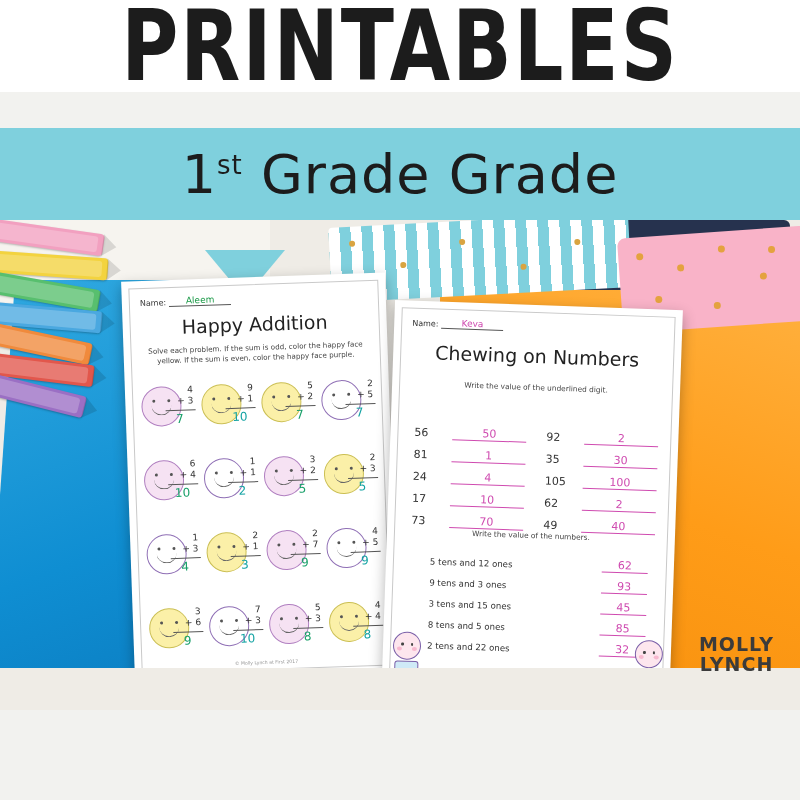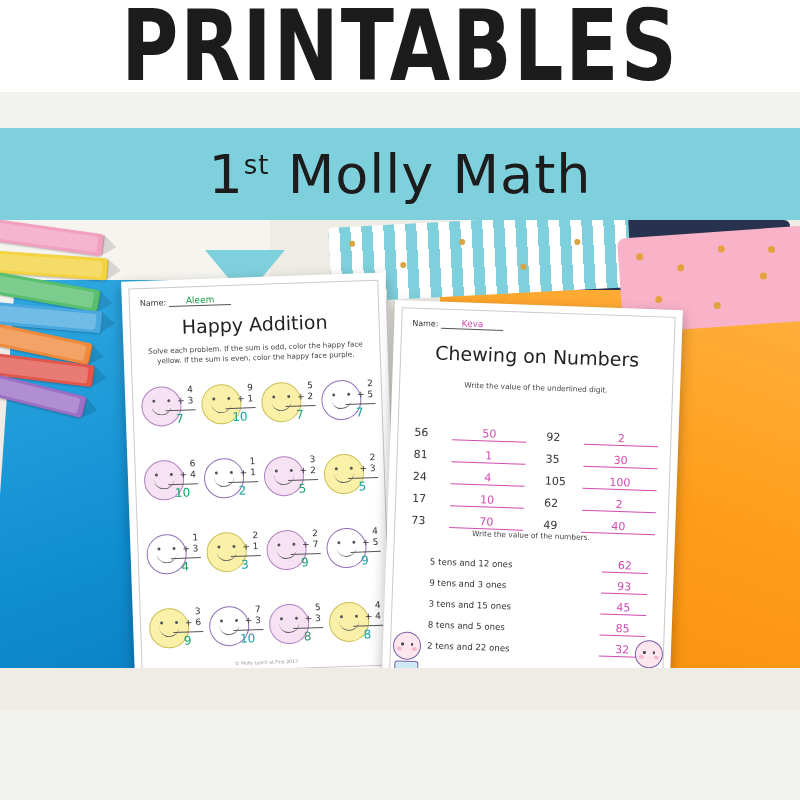--- a/index.html
+++ b/index.html
@@ -220,21 +220,21 @@
 <body>
 
 <div class="canvas">
 
   <div class="top-band">
     <div class="title-main">PRINTABLES</div>
   </div>
 
   <div class="teal-band">
     <div class="subtitle">
-      <span>1</span><span class="sup">st</span><span> Molly Math</span>
+      <span>1</span><span class="sup">st</span><span> Grade Grade</span>
     </div>
   </div>
 
   <div class="photo">
 
     <div class="bg-white-left"></div>
     <div class="bg-blue"></div>
     <div class="bg-teal-tri"></div>
     <div class="bg-orange"></div>
     <div class="bg-navy"></div>
@@ -561,15 +561,19 @@
             <span class="cheek r"></span>
           </div>
         <div class="body"></div>
       </div>
 
       <div class="copyright">© Molly Lynch at First 2017</div>
     </div>
 
     <div class="bg-white-bottom"></div>
 
+    <div class="brand">
+      <div>MOLLY</div>
+      <div>LYNCH</div>
+    </div>
   </div>
 
 </div>
 
 </body></html>

